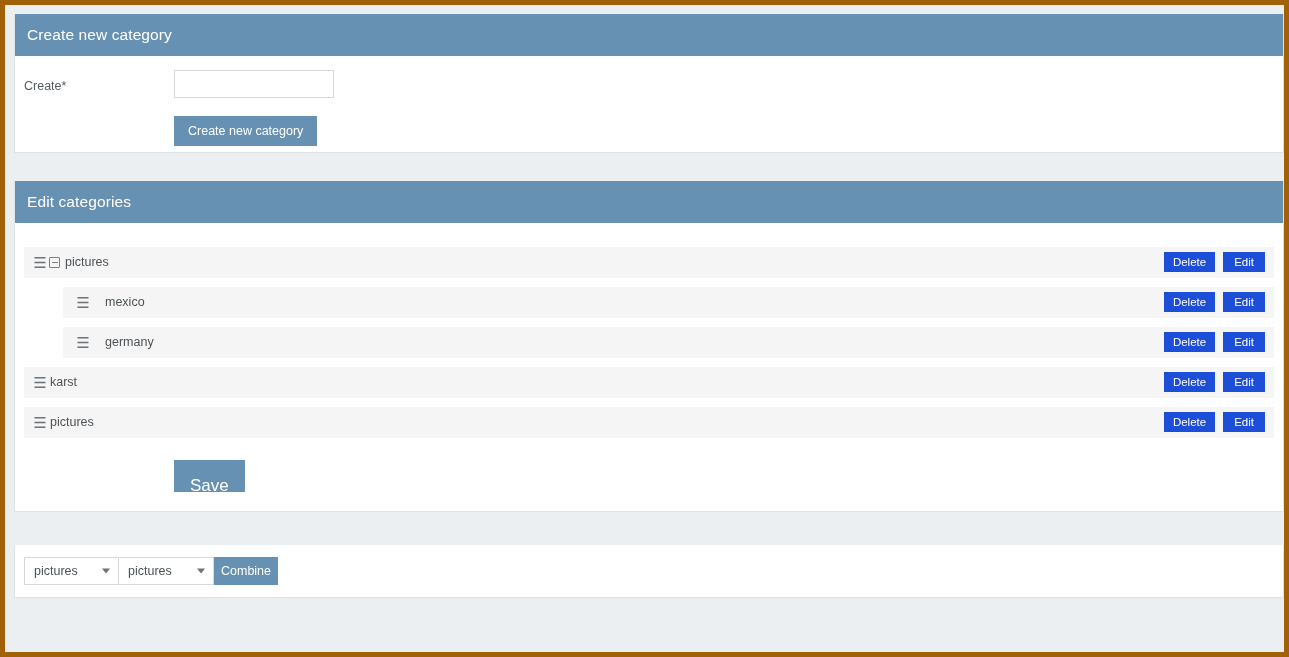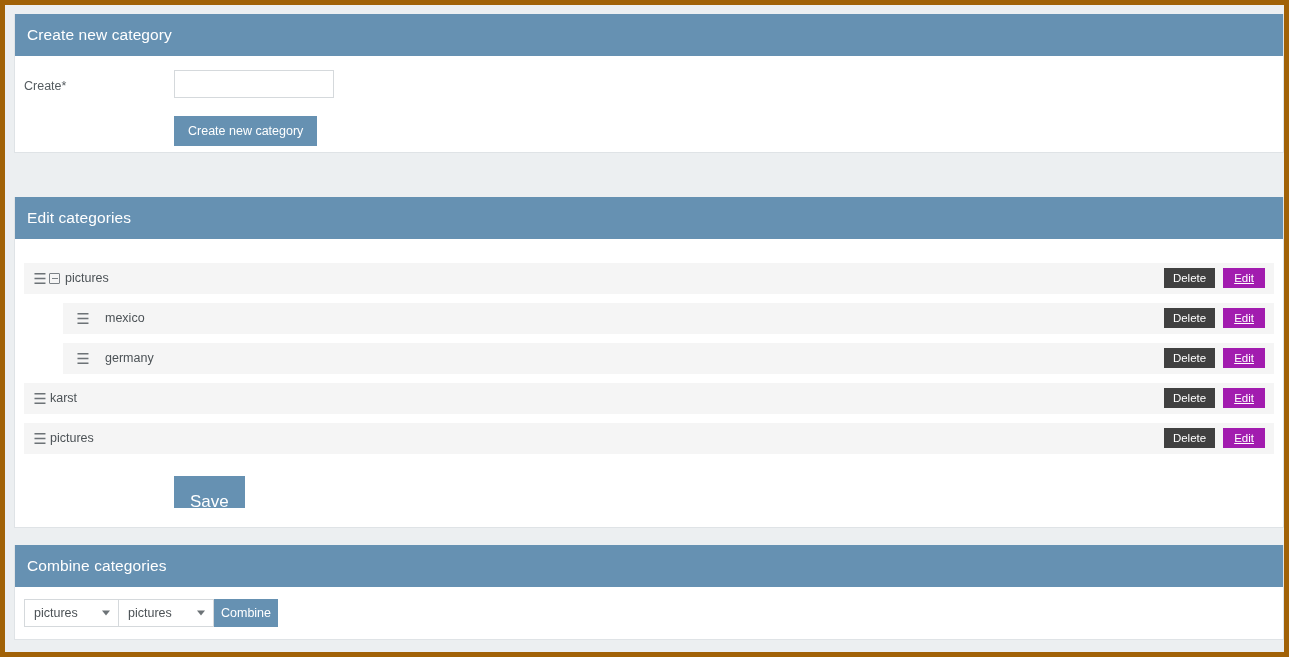--- a/index.html
+++ b/index.html
@@ -71,21 +71,21 @@
     padding: 0 14px;
     background: #6691b2;
     border: none;
     color: #ffffff;
     font-size: 12.5px;
     font-family: "Liberation Sans", sans-serif;
     cursor: pointer;
   }
 
   
-  #panel-edit { top: 192px; }
+  #panel-edit { top: 176px; }
   .edit-body {
     position: relative;
     padding-top: 24px;
     padding-bottom: 16px;
   }
   .cat-row {
     position: relative;
     height: 31px;
     background: #f5f5f5;
     margin-bottom: 9px;
@@ -143,22 +143,22 @@
   .btn-del, .btn-edit {
     height: 20px;
     border: none;
     color: #ffffff;
     font-size: 11.5px;
     font-family: "Liberation Sans", sans-serif;
     line-height: 20px;
     padding: 0 9px;
     cursor: pointer;
   }
-  .btn-del { background: #404040; }
-  .btn-edit { background: #a21caf; padding: 0 11px; text-decoration: underline; }
+  .btn-del { background: #1d4ed8; }
+  .btn-edit { background: #1d4ed8; padding: 0 11px; }
   .btn-save {
     margin-left: 159px;
     margin-top: 13px;
     height: 30px;
     padding: 16px 16px;
     background: #6691b2;
     border: none;
     color: #ffffff;
     font-size: 17px;
     font-family: "Liberation Sans", sans-serif;
@@ -272,21 +272,20 @@
           <button class="btn-del">Delete</button>
           <button class="btn-edit">Edit</button>
         </span>
       </div>
 
       <button class="btn-save">Save</button>
     </div>
   </section>
 
   <section class="panel" id="panel-combine">
-    <div class="panel-head">Combine categories</div>
     <div class="panel-body combine-body">
       <div class="sel-wrap">
         <span class="sel-val">pictures</span>
         <span class="caret"></span>
       </div>
       <div class="sel-wrap">
         <span class="sel-val">pictures</span>
         <span class="caret"></span>
       </div>
       <button class="btn-combine">Combine</button>

